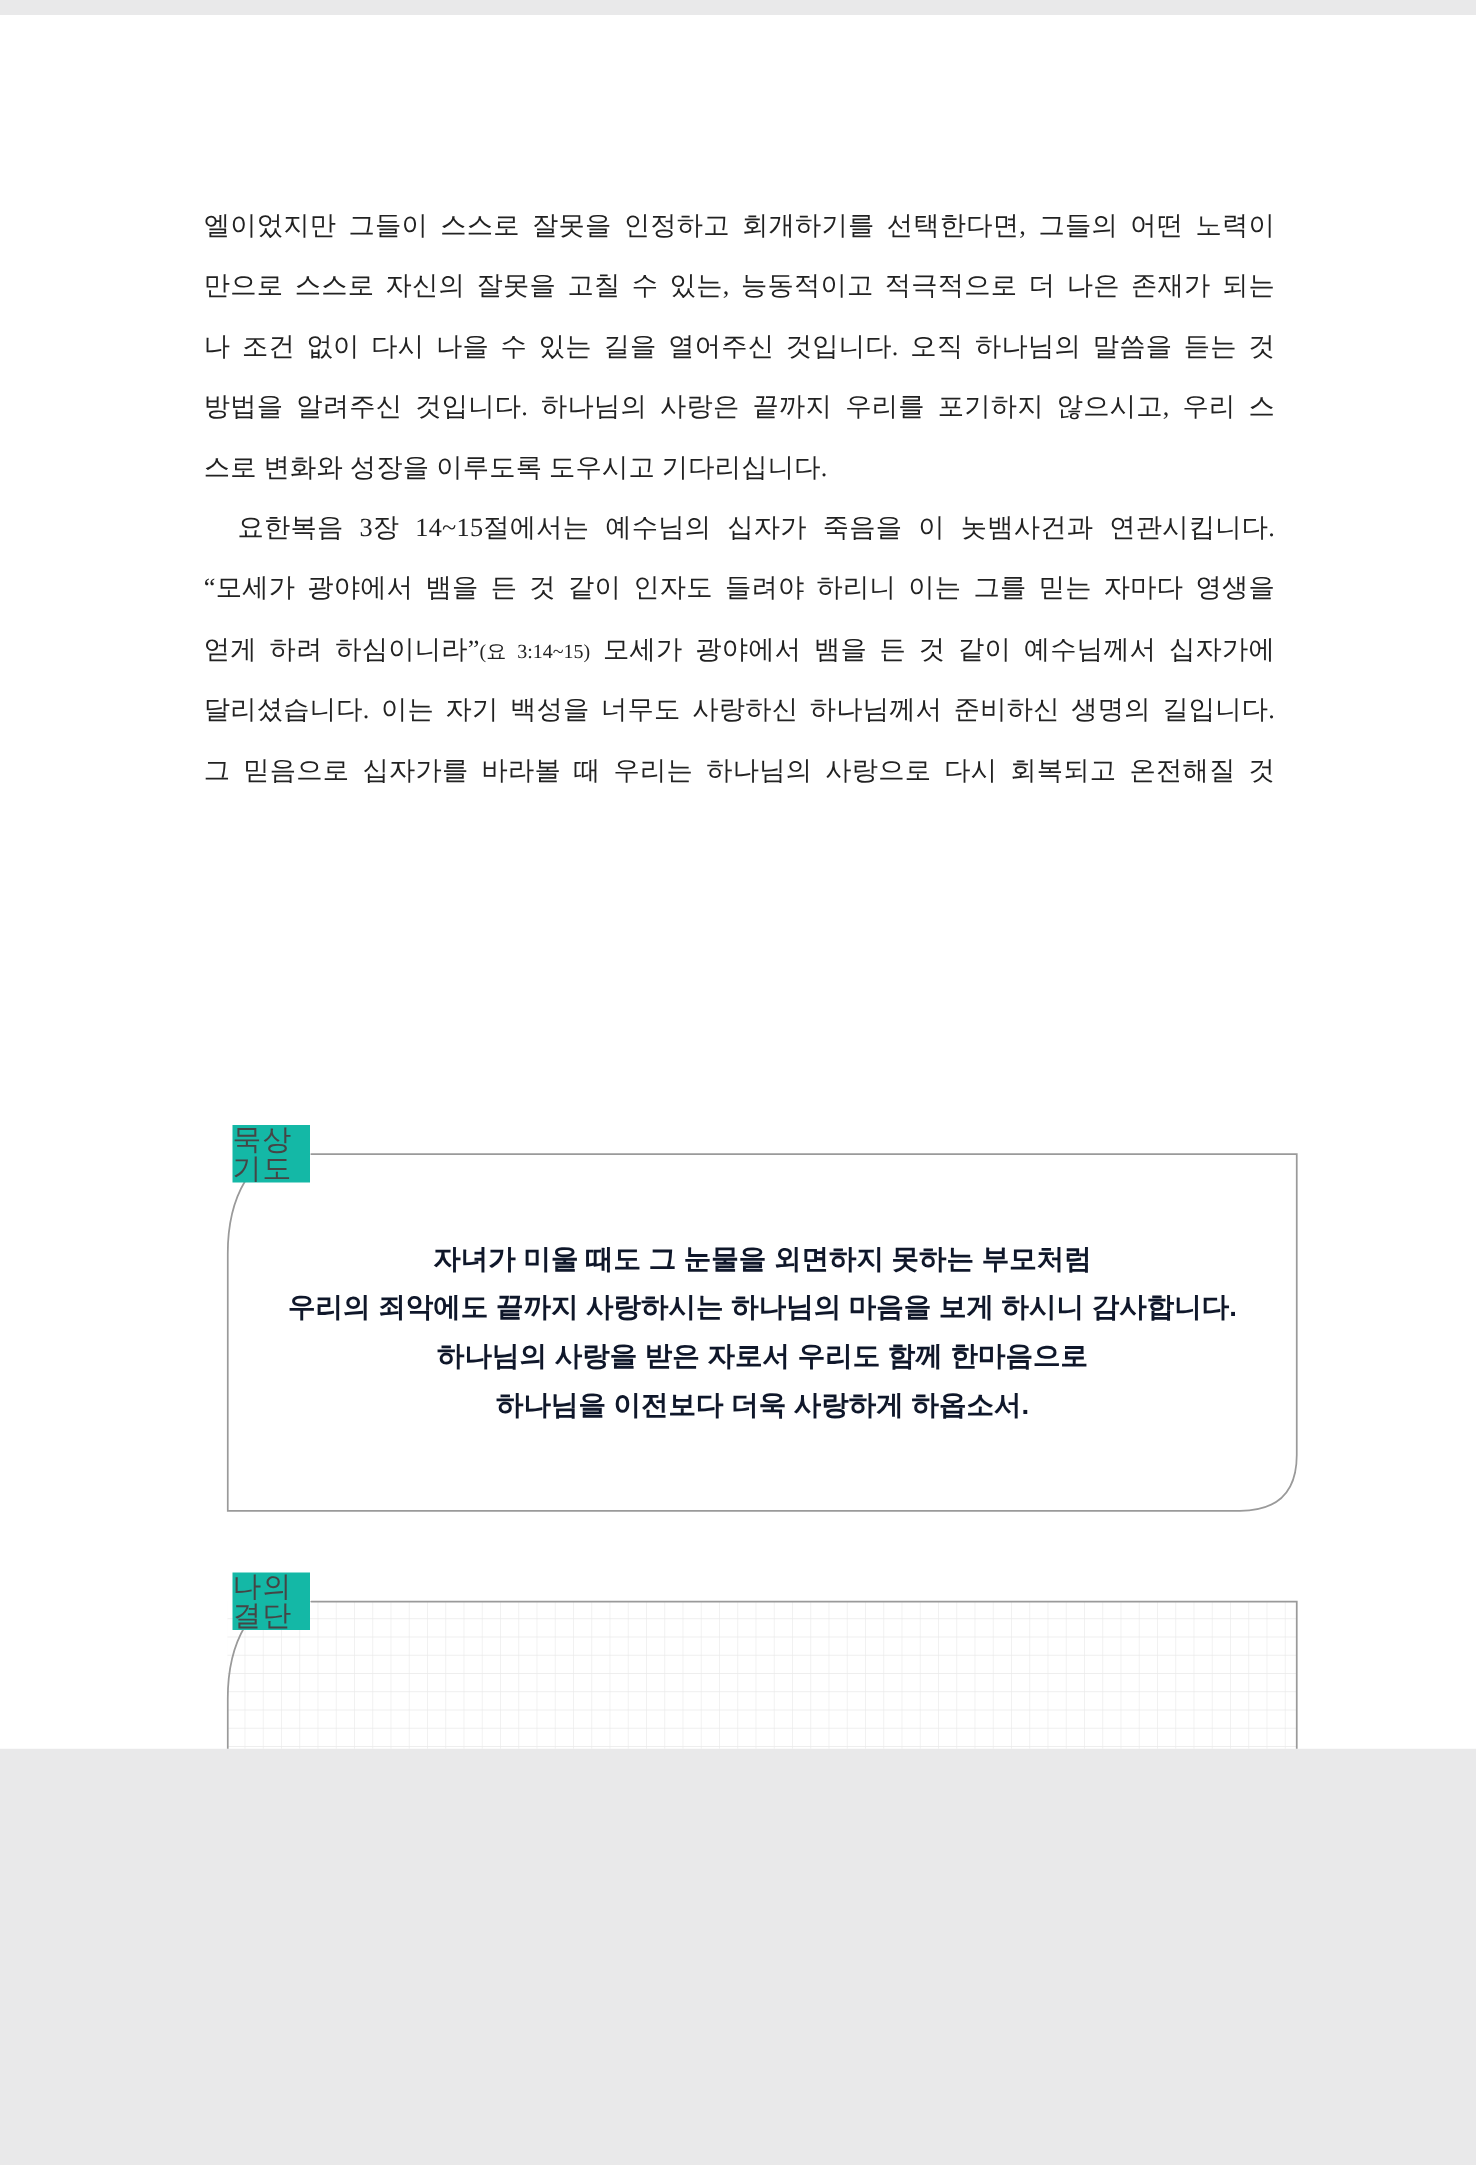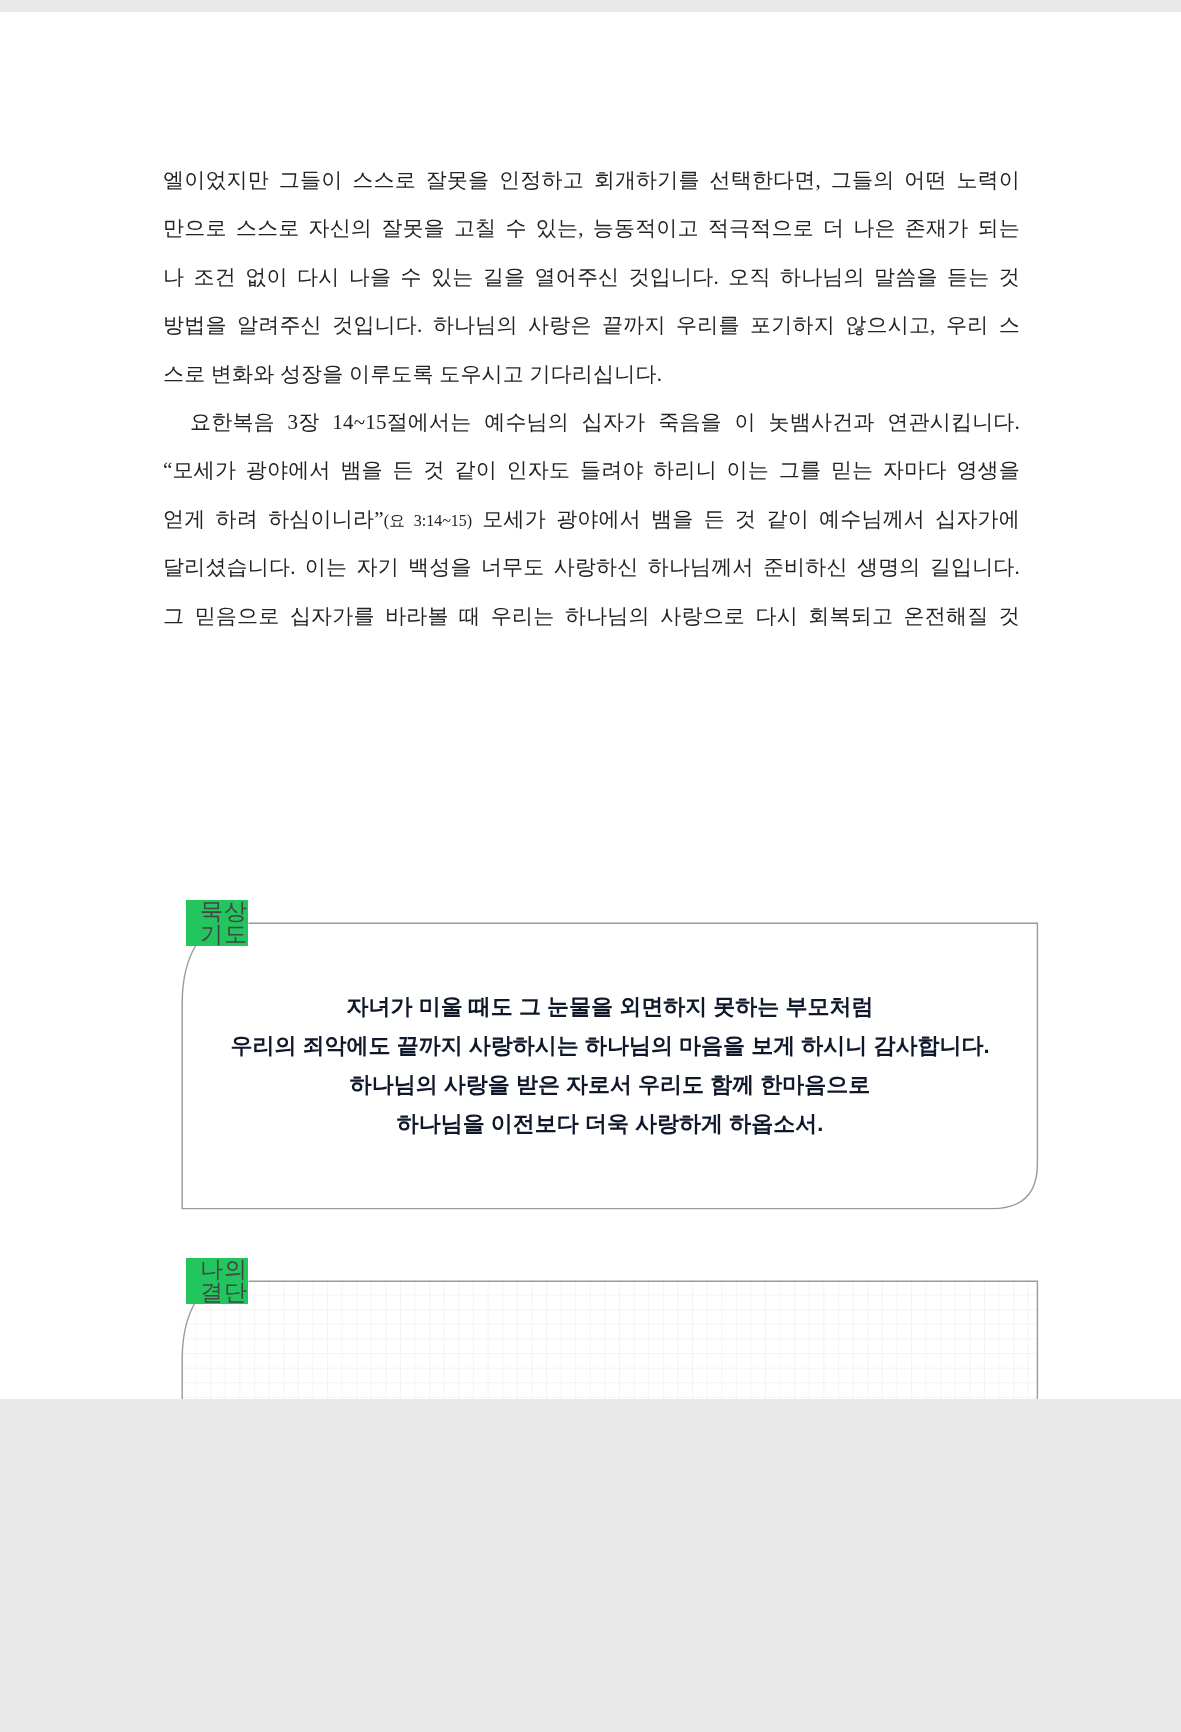--- a/index.html
+++ b/index.html
@@ -33,25 +33,25 @@
     text-align-last: left;
   }
   .body-line.indent { padding-left: 27px; }
   .body-line .small-ref { font-size: 16px; letter-spacing: 0; }
 
   
   .side-label {
     position: absolute;
     left: 186px;
     width: 62px;
-    text-align: right;
+    text-align: left;
     font-size: 23px;
     line-height: 23px;
     color: #454545;
-    background: #22c55e;
+    background: #14b8a6;
     z-index: 3;
     letter-spacing: 1px;
     font-family: Liberation Serif, serif;
   }
   .side-label.meditation { top: 888px; }
   .side-label.resolution { top: 1246px; }
 
   
   .box-svg { position: absolute; z-index: 1; }
   .box-svg.meditation { left: 181px; top: 910px; }

